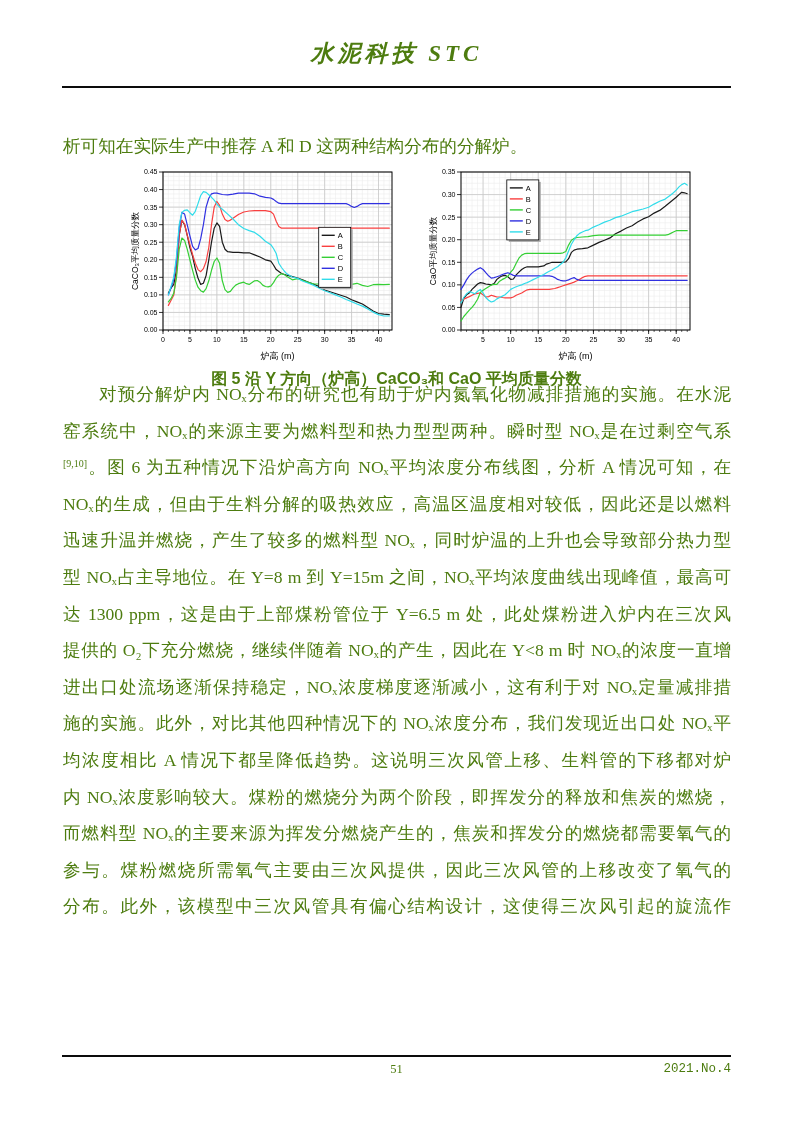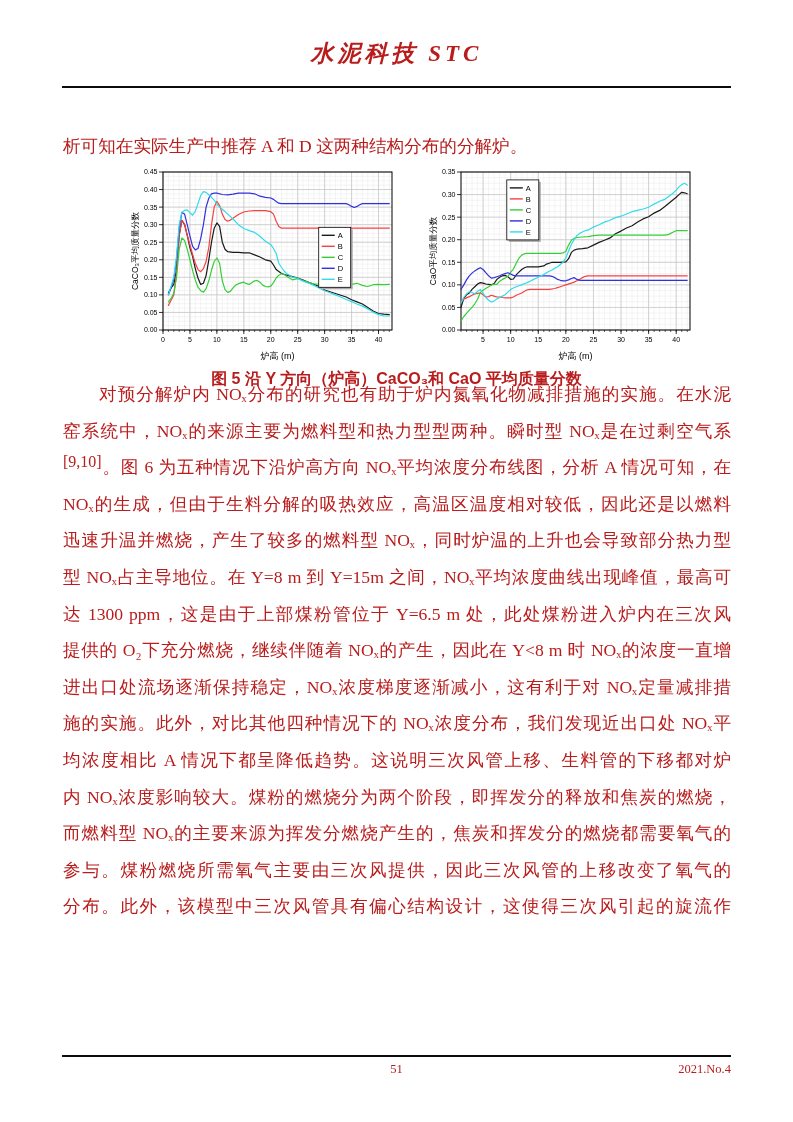--- a/index.html
+++ b/index.html
@@ -1,36 +1,36 @@
 <!DOCTYPE html>
 <html><head>
 <meta charset="utf-8">
 <style>
   html,body{margin:0;padding:0;background:#e8e8e8;}
   .page{position:relative;width:793px;height:1122px;background:#ffffff;margin:0 auto;
-        font-family:"Liberation Serif", serif;color:#b91c1c;overflow:hidden;}
+        font-family:"Liberation Serif", serif;color:#4d7c0f;overflow:hidden;}
   .header-title{position:absolute;top:38px;left:0;width:100%;text-align:center;
         font-size:23px;font-weight:bold;font-style:italic;letter-spacing:4px;}
   .header-rule{position:absolute;top:86px;left:62px;width:669px;border-top:2.2px solid #0c0c0c;}
   .para{position:absolute;left:63px;width:668px;}
   .para1{top:91px;}
   .para2{top:376px;}
   .bline{height:36.6px;line-height:36.6px;font-size:17.6px;text-align:justify;
          text-align-last:justify;overflow:visible;white-space:nowrap;}
   .bline.indent{padding-left:36px;}
   .bline.nojust{text-align-last:left;margin-top:37px;}
-  .bline sup{font-size:16px;line-height:0;vertical-align:6px;letter-spacing:0;}
+  .bline sup{font-size:10px;line-height:0;vertical-align:6px;letter-spacing:0;}
   .figure-row{position:absolute;top:166px;left:0;width:793px;display:flex;
          justify-content:center;gap:26px;padding-left:34px;box-sizing:border-box;}
   .chart-box{width:272px;height:200px;}
   .figure-caption{position:absolute;top:369px;left:0;width:100%;text-align:center;
          font-family:"Liberation Sans", sans-serif;font-weight:bold;font-size:16px;}
   .footer-rule{position:absolute;top:1055px;left:62px;width:669px;border-top:2.8px solid #0c0c0c;}
   .footer-page{position:absolute;top:1062px;left:0;width:100%;text-align:center;font-size:12.5px;}
-  .footer-issue{position:absolute;top:1062px;right:62px;font-size:12.5px;}
+  .footer-issue{position:absolute;top:1062px;right:62px;font-size:12.5px;font-family:Liberation Mono, monospace;}
   svg text{font-family:"Liberation Sans", sans-serif;}
 </style>
 </head>
 <body>
 
 <div class="page">
 
   <div class="header-title">水泥科技 STC</div>
   <div class="header-rule"></div>
 

